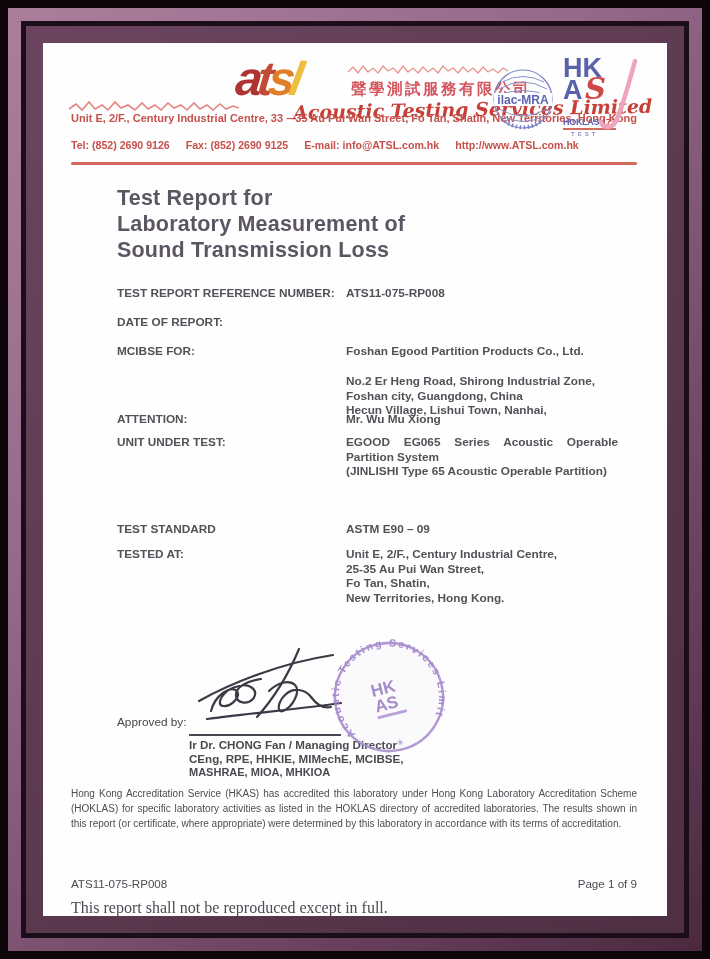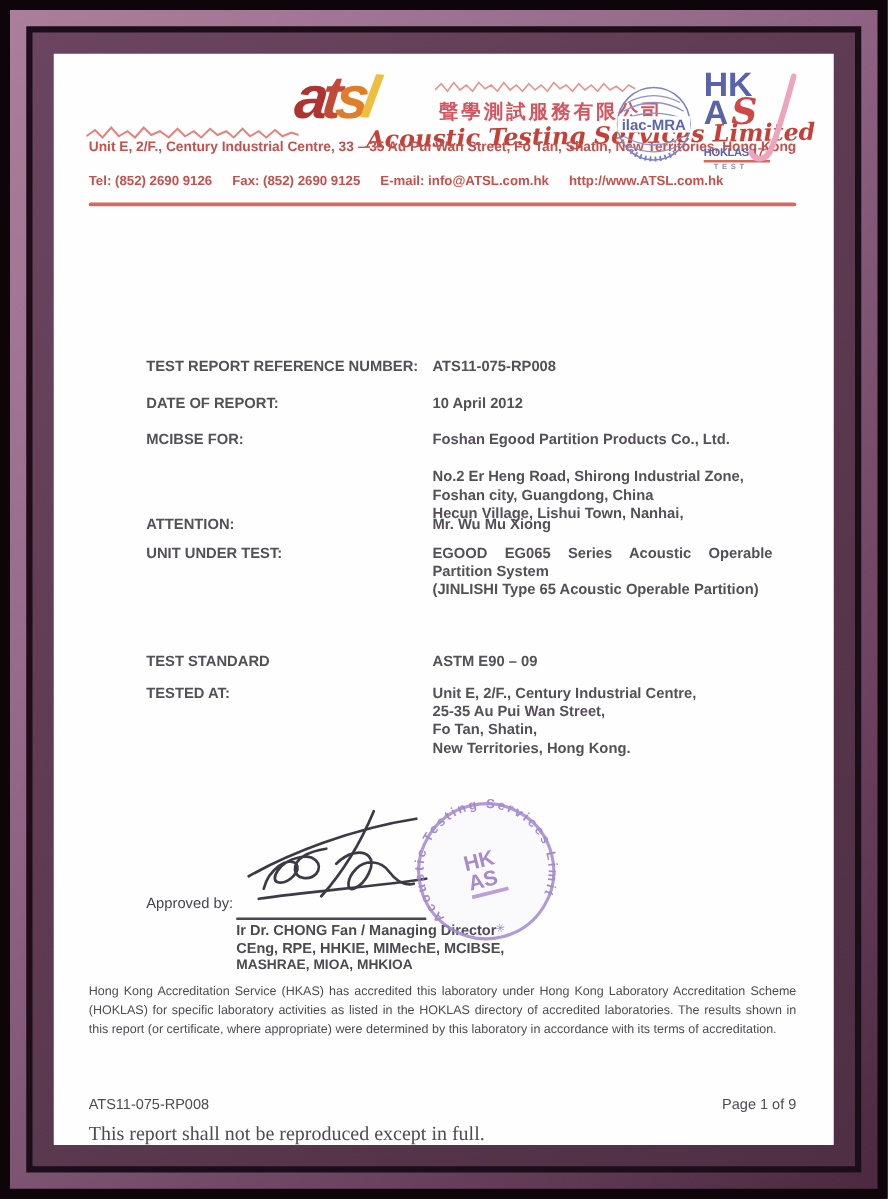--- a/index.html
+++ b/index.html
@@ -139,26 +139,30 @@
               </div>
               <div class="hoklas">
                 <span>HOKLAS</span>
                 <span class="num">173</span>
               </div>
               <div class="hkas-test">TEST</div>
             </div>
 
             <div class="abs red-rule"></div>
 
+            <div class="abs title">
+              <div>Test Report for</div>
+              <div>Laboratory Measurement of</div>
+              <div>Sound Transmission Loss</div>
+            </div>
 
             <div class="abs lbl" style="top:243px">TEST REPORT REFERENCE NUMBER:</div>
             <div class="abs val nowrap" style="top:243px">ATS11-075-RP008</div>
 
             <div class="abs lbl" style="top:272px">DATE OF REPORT:</div>
-            <div class="abs val nowrap" style="top:272px">10 April 2012</div>
 
             <div class="abs lbl" style="top:301px">MCIBSE FOR:</div>
             <div class="abs val nowrap" style="top:301px">Foshan Egood Partition Products Co., Ltd.</div>
             <div class="abs val" style="top:331px">
               <div class="nowrap">No.2 Er Heng Road, Shirong Industrial Zone,</div>
               <div class="nowrap">Foshan city, Guangdong, China</div>
               <div class="nowrap">Hecun Village, Lishui Town, Nanhai,</div>
             </div>
 
             <div class="abs lbl" style="top:369px">ATTENTION:</div>

